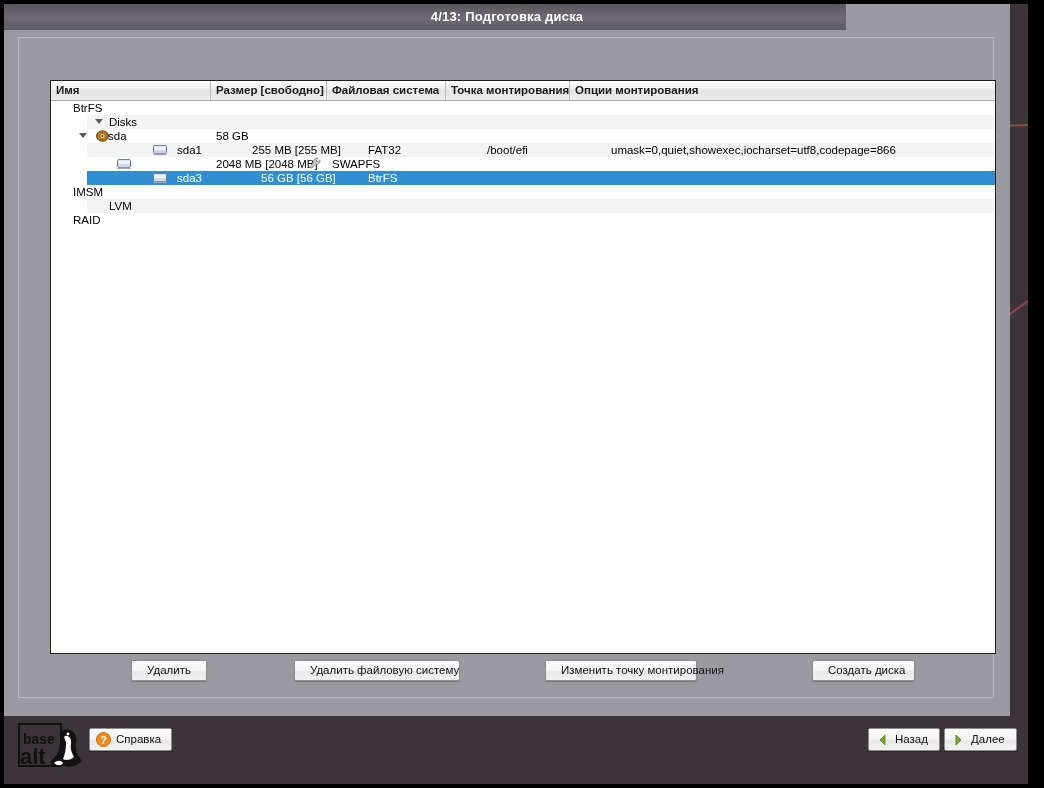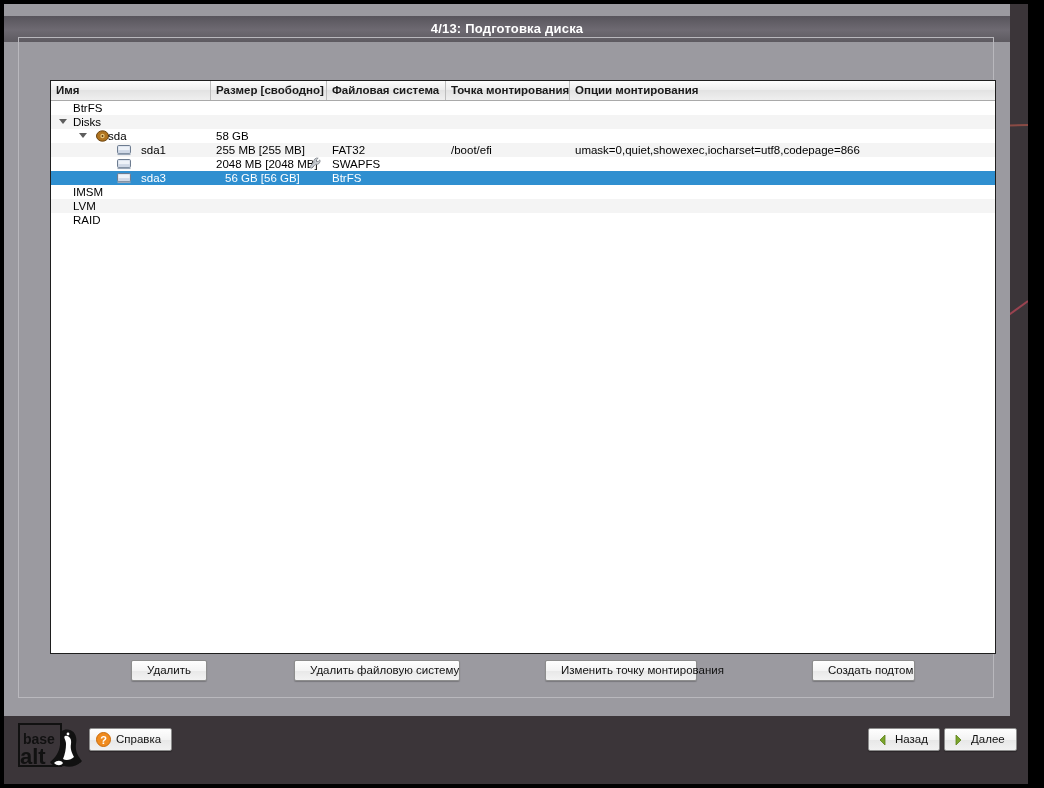--- a/index.html
+++ b/index.html
@@ -39,22 +39,22 @@
     left: 4px;
     top: 4px;
     width: 1006px;
     height: 712px;
     background: #9b9aa0;
     overflow: hidden;
   }
   
   #titlebar {
     position: absolute;
-    left: 0; top: 12px;
-    width: 1006px; height: 26px;
+    left: 0; top: 0;
+    width: 842px; height: 26px;
     background: linear-gradient(to bottom, #58555c 0%, #6e6a72 55%, #5d5a60 100%);
   }
   #title-text {
     position: absolute;
     left: 0; top: 0;
     width: 1006px;
     line-height: 26px;
     text-align: center;
     color: #ffffff;
     font-size: 13px;
@@ -108,21 +108,21 @@
   }
   .row {
     position: relative;
     height: 14px;
     line-height: 14px;
     font-size: 11.5px;
     color: #000;
     white-space: nowrap;
   }
   .row.odd  { background: #ffffff; }
-  .row.even { background: #f4f4f4; }
+  .row.even { background: #f4f4f4; margin-left: 36px; }
   .row.selected { background: #2f8fd0; color: #ffffff; }
 
   .cell {
     position: absolute;
     top: 0;
     line-height: 14px;
     white-space: nowrap;
     overflow: hidden;
   }
 
@@ -318,21 +318,21 @@
           <div class="row odd">
             <div class="cell" style="left: 22px;">RAID</div>
           </div>
         </div>
     </div>
 
     <div id="action-buttons">
         <div class="btn" style="left: 127px; top: 656px; width: 76px;">Удалить</div>
         <div class="btn" style="left: 290px; top: 656px; width: 166px;">Удалить файловую систему</div>
         <div class="btn" style="left: 541px; top: 656px; width: 152px;">Изменить точку монтирования</div>
-        <div class="btn" style="left: 808px; top: 656px; width: 103px;">Создать подтом</div>
+        <div class="btn" style="left: 808px; top: 656px; width: 103px;">Создать диска</div>
       </div>
 
   </div>
 
   <div id="bottom-bar">
 
     <svg id="logo" viewBox="0 0 76 50">
       <rect x="1" y="2" width="42" height="42" fill="none" stroke="#111" stroke-width="2"></rect>
       <text x="5" y="22" font-family="Liberation Sans, sans-serif" font-size="14" font-weight="bold" fill="#111">base</text>
       <text x="2" y="42" font-family="Liberation Sans, sans-serif" font-size="22" font-weight="bold" fill="#111">alt</text>

